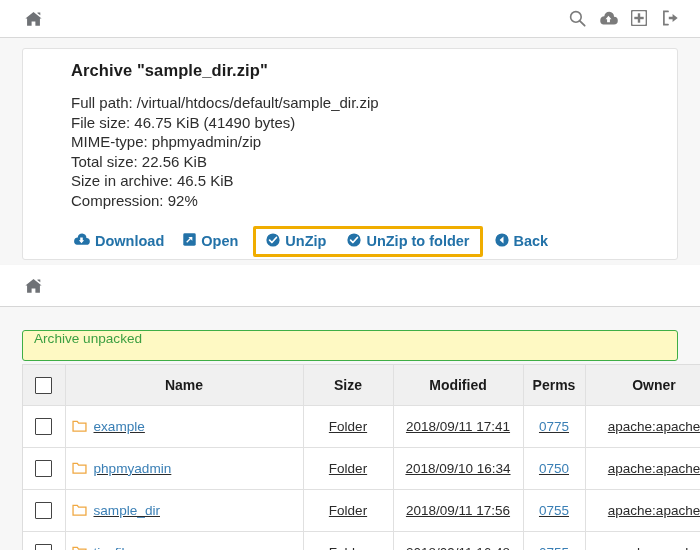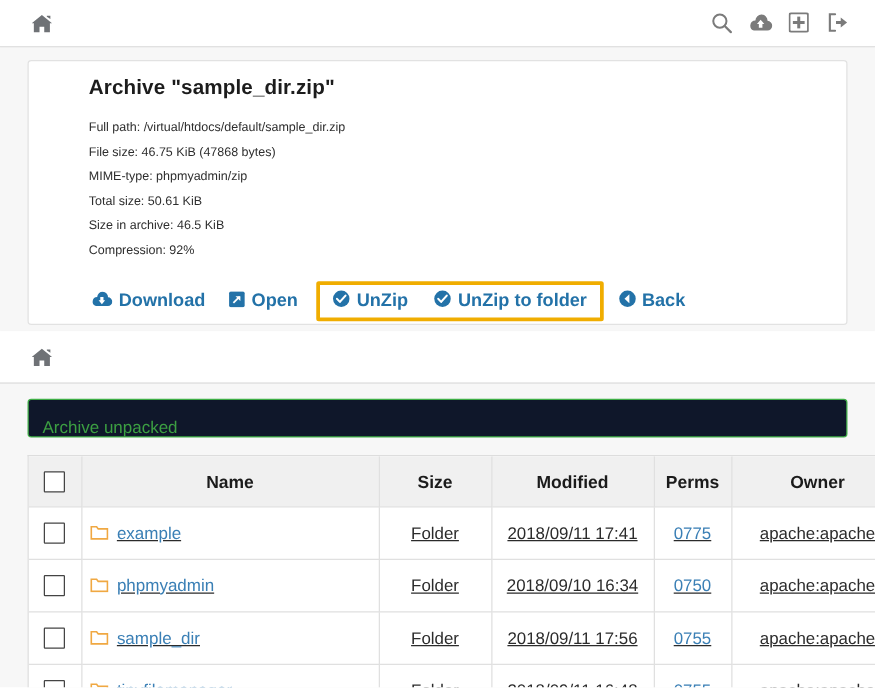--- a/index.html
+++ b/index.html
@@ -84,21 +84,21 @@
     padding: 12px 0 0 48px;
   }
   .archive-title {
     font-size: 16.5px;
     font-weight: bold;
     color: #1c1c1c;
     margin: 0 0 13px 0;
     letter-spacing: 0.1px;
   }
   .info-line {
-    font-size: 10px;
+    font-size: 15px;
     color: #2e2e2e;
     line-height: 19.5px;
     white-space: nowrap;
   }
   .actions {
     position: relative;
     margin-top: 16px;
     height: 30px;
     display: flex;
     align-items: center;
@@ -155,29 +155,29 @@
   .sec2-body {
     position: relative;
     background: #f7f7f7;
     height: 243px;
     box-sizing: border-box;
     overflow: hidden;
   }
   .alert {
     position: absolute;
     left: 22px;
-    top: 12px;
+    top: 23px;
     width: 656px;
     height: 31px;
     border: 1px solid #3fae46;
     border-radius: 3px;
-    background: #0f172a;
-    box-sizing: border-box;
-    display: flex;
-    align-items: flex-end;
+    background: #fef9c3;
+    box-sizing: border-box;
+    display: flex;
+    align-items: flex-start;
     padding-left: 11px;
     color: #3c9f42;
     font-size: 13.6px;
   }
 
   .table-wrap {
     position: absolute;
     left: 22px;
     top: 57px;
     width: 700px;
@@ -291,23 +291,23 @@
       </div>
     </div>
   </div>
 
   <div class="sec1-body">
     <div class="panel">
       <div class="panel-inner">
         <div class="archive-title">Archive "sample_dir.zip"</div>
 
         <div class="info-line">Full path: /virtual/htdocs/default/sample_dir.zip</div>
-        <div class="info-line">File size: 46.75 KiB (47868 bytes)</div>
+        <div class="info-line">File size: 46.75 KiB (41490 bytes)</div>
         <div class="info-line">MIME-type: phpmyadmin/zip</div>
-        <div class="info-line">Total size: 50.61 KiB</div>
+        <div class="info-line">Total size: 22.56 KiB</div>
         <div class="info-line">Size in archive: 46.5 KiB</div>
         <div class="info-line">Compression: 92%</div>
 
         <div class="actions">
 
           <a class="act">
             <span>
               <svg class="act-icon" width="17" height="13" viewBox="0 0 20 15" aria-hidden="true">
                 <path d="M15.8 5.6 A5.1 5.1 0 0 0 5.6 5.2 A4.4 4.4 0 0 0 4.4 13.8 L15.6 13.8 A4.1 4.1 0 0 0 15.8 5.6 Z"></path>
                 <path d="M10 12.0 L6.9 8.4 L8.5 8.4 L8.5 5.2 L11.5 5.2 L11.5 8.4 L13.1 8.4 Z" fill="#ffffff"></path>

